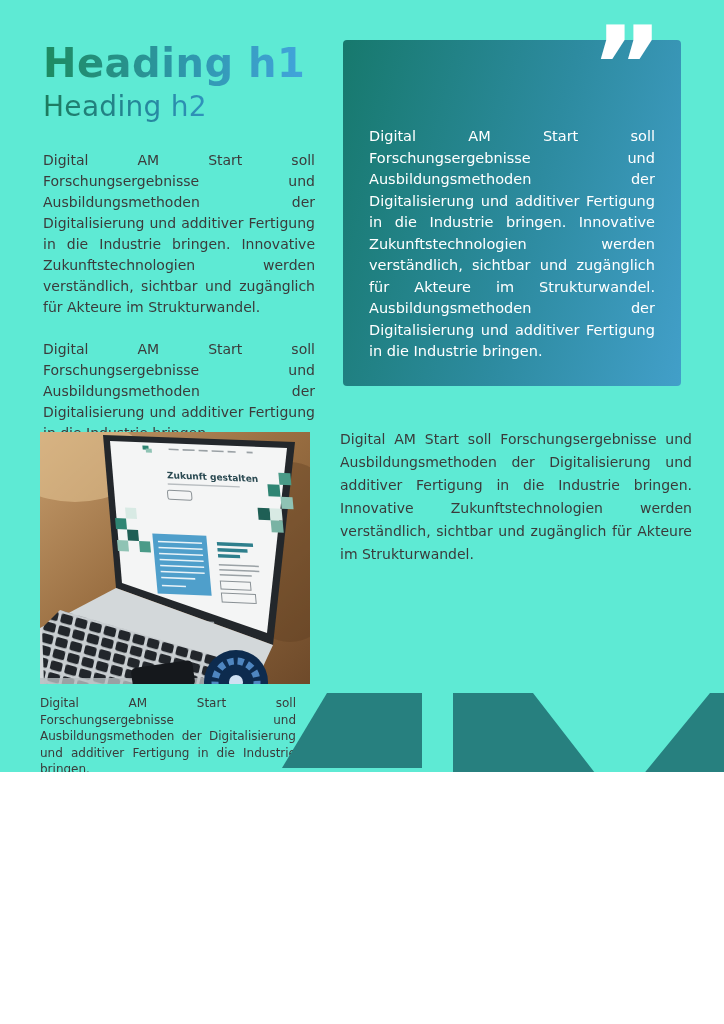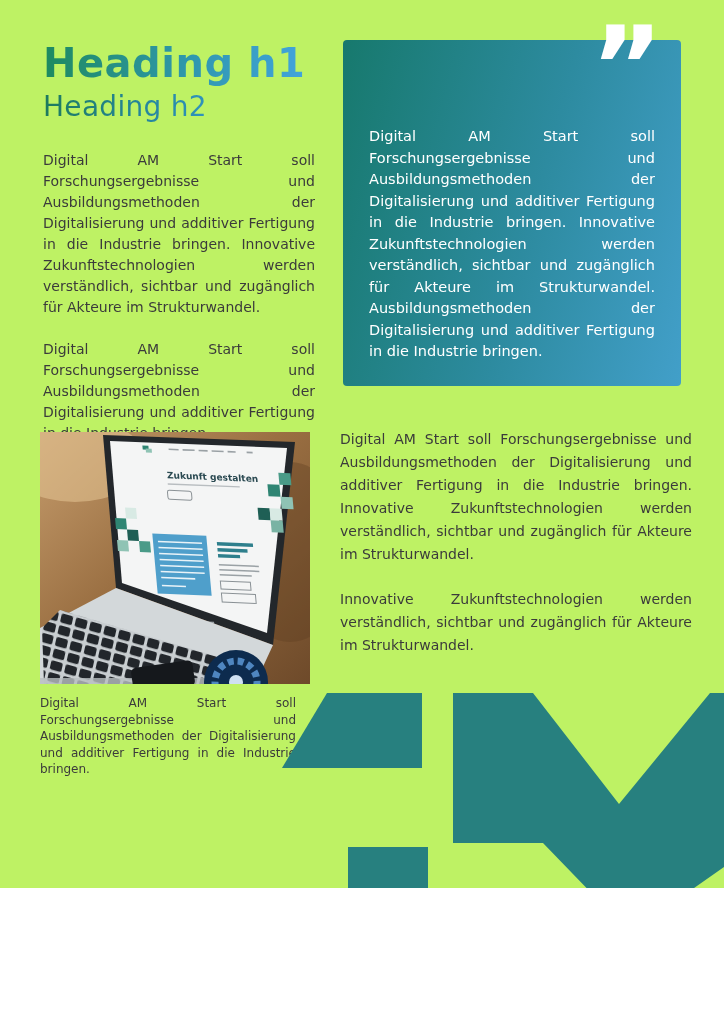--- a/index.html
+++ b/index.html
@@ -1,17 +1,17 @@
 <!DOCTYPE html>
 <html lang="de"><head>
 <meta charset="utf-8">
 <style>
   html,body{margin:0;padding:0;background:#ffffff;}
   .page{
-    position:relative;width:724px;height:888px;overflow:hidden;background:#bef264;
+    position:relative;width:724px;height:772px;overflow:hidden;background:#5eead4;
     font-family:"DejaVu Sans","Liberation Sans",sans-serif;color:#3b3b3b;
   }
   
   .h1{
     position:absolute;left:43px;top:40px;margin:0;
     font-size:40px;font-weight:700;letter-spacing:.5px;
     background:linear-gradient(90deg,#1d8a5f 0%,#2f97ac 55%,#42a4dc 100%);
     -webkit-background-clip:text;background-clip:text;color:transparent;
   }
   .h2{
@@ -150,21 +150,20 @@
         <circle cx="196" cy="250" r="21" fill="none" stroke="#4f86c0" stroke-width="7" stroke-dasharray="6 4"></circle>
         <circle cx="196" cy="250" r="7" fill="#cfe0f2"></circle>
       </g>
     </svg>
   </div>
 
   <div class="caption" lang="de">Digital AM Start soll Forschungsergebnisse und Ausbildungsmethoden der Digitalisierung und additiver Fertigung in die Industrie bringen.</div>
 
   <div class="col-right">
     <p lang="de">Digital AM Start soll Forschungsergebnisse und Ausbildungsmethoden der Digitalisierung und additiver Fertigung in die Industrie bringen. Innovative Zukunftstechnologien werden verständlich, sichtbar und zugänglich für Akteure im Strukturwandel.</p>
-    <p lang="de">Innovative Zukunftstechnologien werden verständlich, sichtbar und zugänglich für Akteure im Strukturwandel.</p>
   </div>
 
   <svg class="am-logo" viewBox="0 0 724 1024" xmlns="http://www.w3.org/2000/svg">
     <g>
       <polygon points="327,693 422,693 422,768 282,768" fill="#27807f"></polygon>
       <polygon points="348,847 428,847 428,1018 348,1018" fill="#27807f"></polygon>
       <polygon points="190,912 348,912 348,978 247,978 230,1024 123,1024" fill="#27807f"></polygon>
     </g>
     <g>
       <polygon points="453,693 533,693 619,804 710,693 724,693 724,867 630,933 543,843 453,843" fill="#27807f"></polygon>

